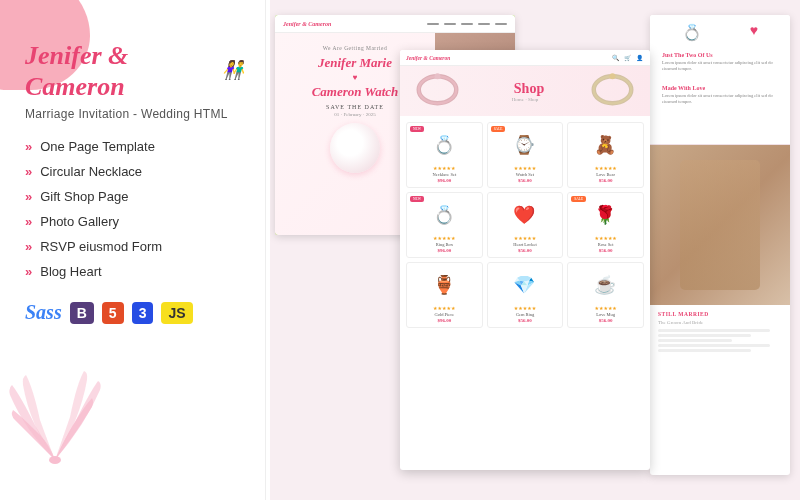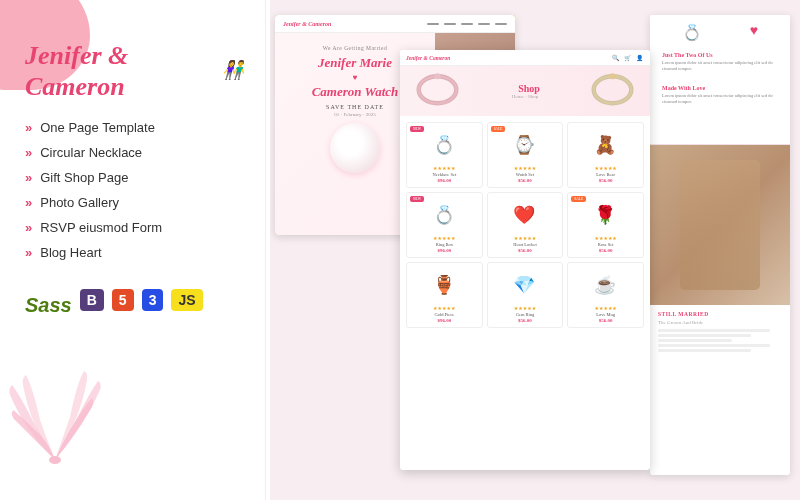--- a/index.html
+++ b/index.html
@@ -92,26 +92,25 @@
     .tech-badges {
       display: flex;
       gap: 8px;
       align-items: center;
       margin-top: 22px;
       position: relative;
       z-index: 2;
     }
 
     .badge-sass {
-      font-family: Liberation Sans, sans-serif;
+      font-family: Liberation Serif, serif;
       font-style: italic;
       font-size: 20px;
-      color: #4d7c0f;
-      font-weight: bold;
-      margin-top: 12px;
+      color: #3b82f6;
+      font-weight: bold;
     }
 
     .badge-b {
       background: #563d7c;
       color: #fff;
       font-weight: bold;
       font-size: 14px;
       padding: 3px 7px;
       border-radius: 4px;
       font-family: Arial, sans-serif;
@@ -347,21 +346,21 @@
 
     .sc2-ring-right {
       position: absolute;
       right: 15px;
       top: 5px;
       width: 45px;
       height: 40px;
     }
 
     .sc2-shop-title {
-      font-size: 10px;
+      font-size: 14px;
       color: #e84472;
       font-weight: bold;
       text-align: left;
       margin-left: 8px;
     }
 
     .sc2-breadcrumb {
       font-size: 5px;
       color: #aaa;
       text-align: center;
@@ -574,20 +573,21 @@
 
 <div class="left-panel">
 
   <div class="blob-top"></div>
 
   <div class="logo-area">
     <div class="logo-text">
       <span>Jenifer &amp; Cameron</span>
       <span style="font-size:18px;">👫</span>
     </div>
+    <div class="subtitle">Marriage Invitation - Wedding HTML</div>
   </div>
 
   <ul class="features-list">
     <li>
       <span class="chevron-icon">»</span>
       <span>One Page Template</span>
     </li>
     <li>
       <span class="chevron-icon">»</span>
       <span>Circular Necklace</span>

